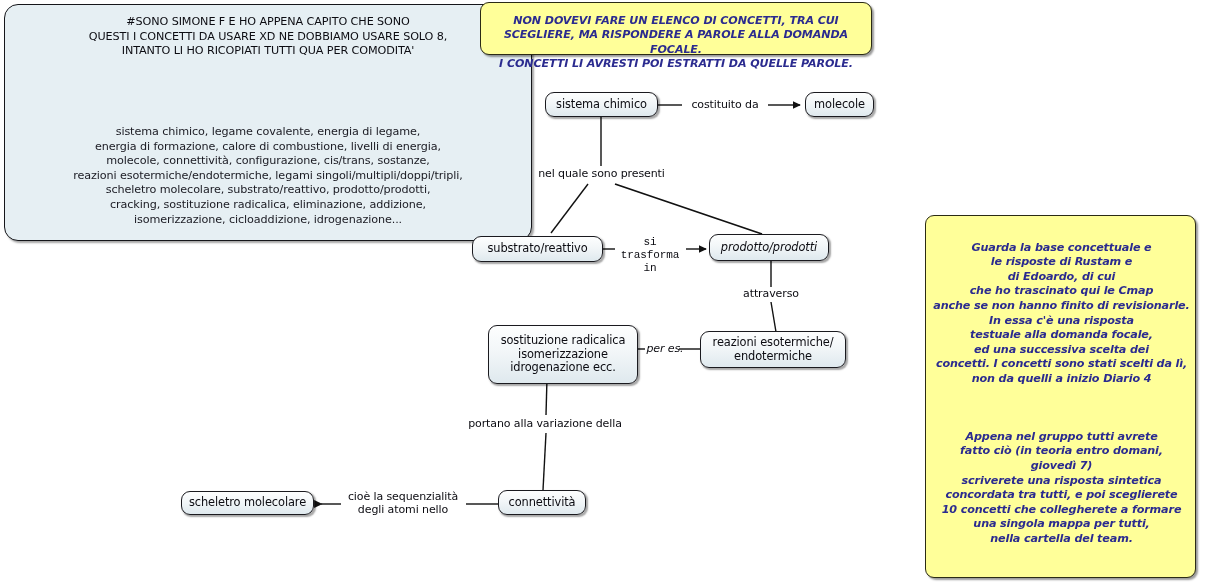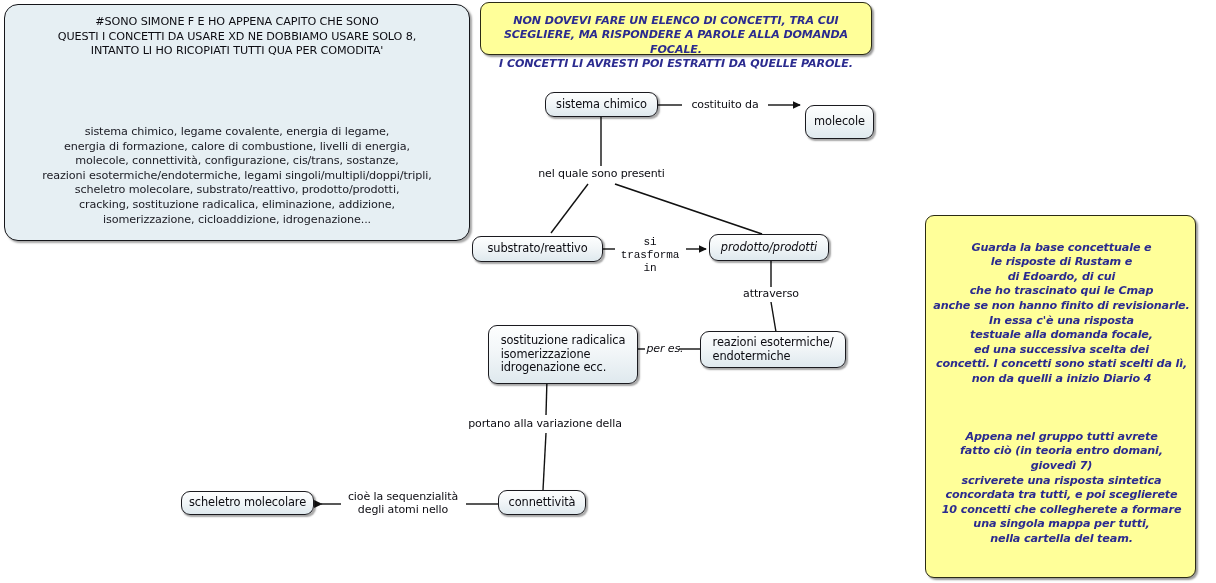--- a/index.html
+++ b/index.html
@@ -18,21 +18,21 @@
   
   .panel {
     position: absolute;
     box-sizing: border-box;
     border: 1px solid #15161a;
     border-radius: 12px;
     box-shadow: 2px 2px 2px rgba(0,0,0,0.35);
   }
   .panel-concepts {
     left: 4px; top: 4px;
-    width: 466px; height: 237px;
+    width: 528px; height: 237px;
     background: #e6eff3;
     border-radius: 14px;
   }
   .concepts-title {
     position: absolute;
     left: 0; right: 0; top: 10px;
     text-align: center;
     font-size: 11.2px;
     line-height: 14.5px;
     color: #0c0c12;
@@ -93,20 +93,21 @@
   .node {
     position: absolute;
     box-sizing: border-box;
     border: 1.3px solid #1a1a1f;
     border-radius: 9px;
     background: linear-gradient(to bottom, #fdfefe 0%, #f2f6f8 45%, #dfe9ee 100%);
     box-shadow: 1.5px 1.5px 1.6px rgba(0,0,0,0.35);
     color: #0b0b11;
     font-size: 11.4px;
     line-height: 13.6px;
+    text-align: center;
     display: flex;
     align-items: center;
     justify-content: center;
     white-space: pre-line;
     letter-spacing: -0.1px;
   }
 
   .link-label {
     position: absolute;
     font-size: 11px;
@@ -194,21 +195,21 @@
 
   <line x1="547" y1="378" x2="546" y2="415" stroke="#111111" stroke-width="1.4"></line>
   <line x1="546" y1="433" x2="543" y2="490" stroke="#111111" stroke-width="1.4"></line>
 
   <line x1="498" y1="504" x2="466" y2="504" stroke="#111111" stroke-width="1.4"></line>
   <line x1="341" y1="504" x2="321" y2="504" stroke="#111111" stroke-width="1.4" marker-end="url(#arrow-l)"></line>
 </svg>
 
 <div class="node" style="left:545px; top:92px; width:113px; height:25px;">sistema chimico</div>
 
-<div class="node" style="left:805px; top:105px; width:69px; height:34px;">molecole</div>
+<div class="node" style="left:805px; top:92px; width:69px; height:25px;">molecole</div>
 
 <div class="node" style="left:472px; top:236px; width:131px; height:26px;">substrato/reattivo</div>
 
 <div class="node" style="left:709px; top:234px; width:120px; height:27px;font-style:italic;">prodotto/prodotti</div>
 
 <div class="node" style="left:700px; top:331px; width:146px; height:37px;">reazioni esotermiche/
 endotermiche</div>
 
 <div class="node" style="left:488px; top:325px; width:150px; height:59px;">sostituzione radicalica
 isomerizzazione

